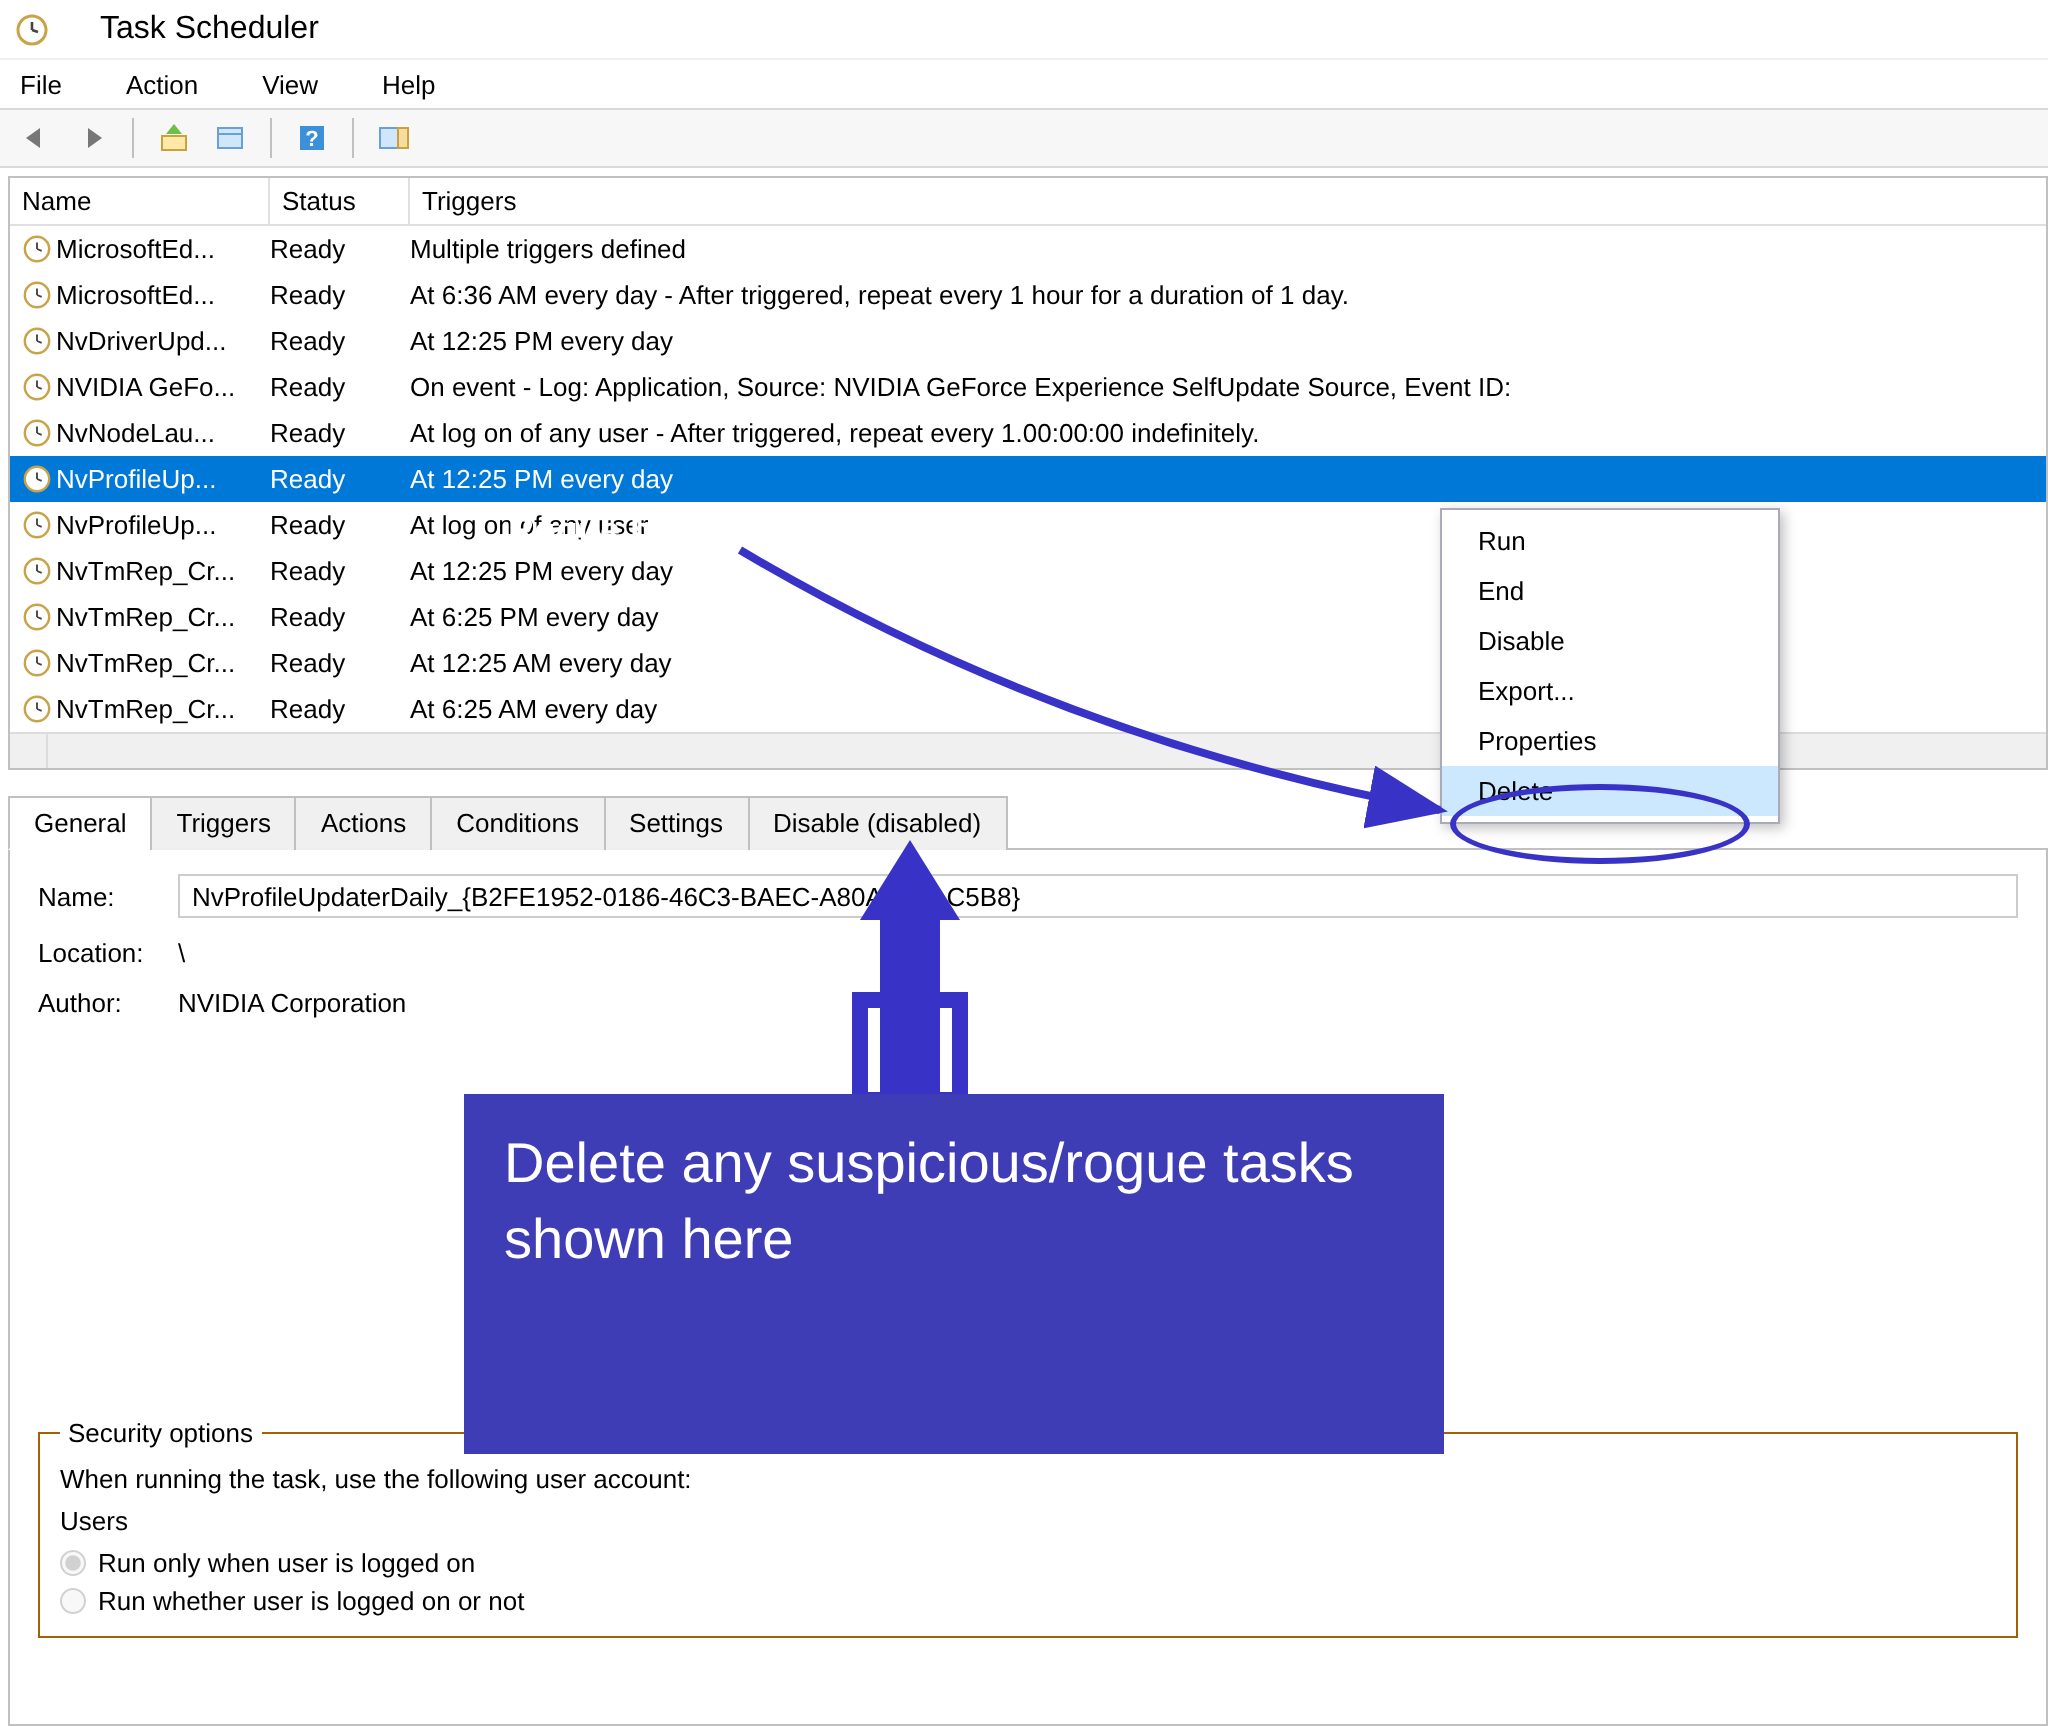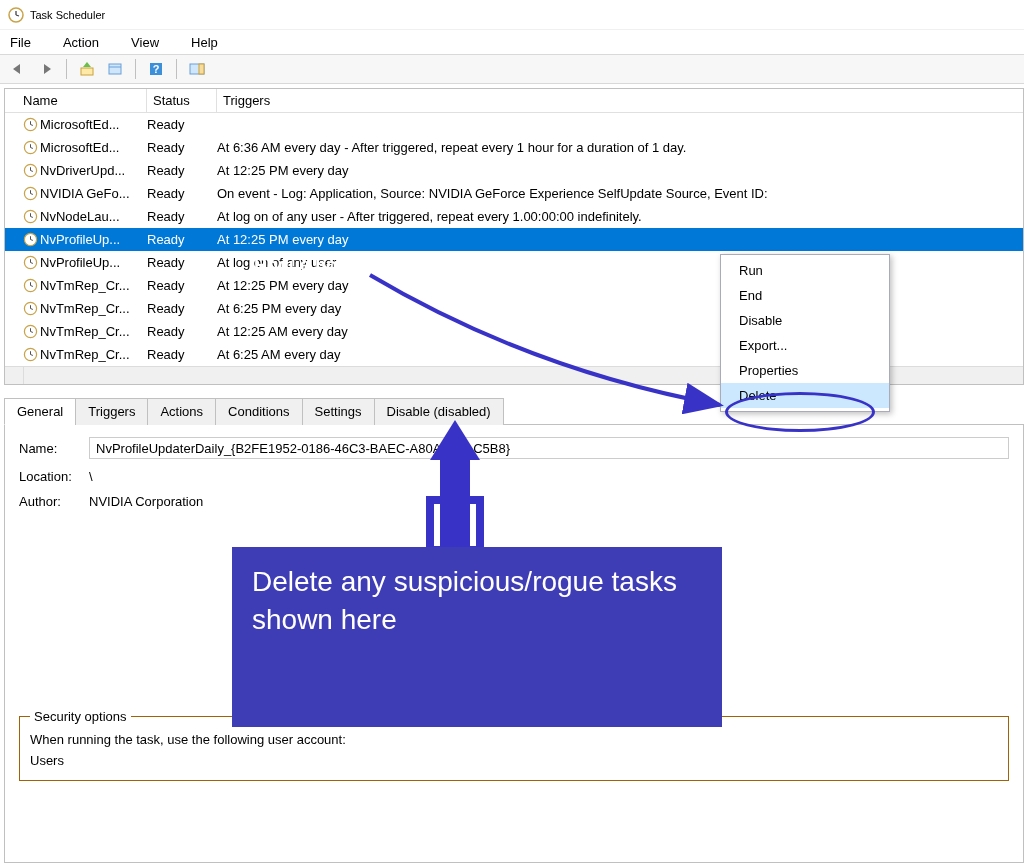--- a/index.html
+++ b/index.html
@@ -18,21 +18,21 @@
     height: 30px;
     display: flex;
     align-items: center;
     padding: 0 8px;
     gap: 6px;
     border-bottom: 1px solid #f0f0f0;
   }
   .titlebar .clock-icon {
     width: 16px; height: 16px;
   }
-  .titlebar-title { font-size: 11px; }
+  .titlebar-title { font-size: 16px; margin-left: 20px; }
   
   .menubar {
     height: 24px;
     display: flex;
     align-items: center;
     padding: 0 10px;
     gap: 32px;
     font-size: 13px;
   }
   .menubar span { cursor: default; }
@@ -113,21 +113,21 @@
   .tasklist-header, .task-row {
     display:flex;
     align-items:center;
     font-size:13px;
   }
   .tasklist-header {
     background:#fff;
     border-bottom:1px solid #e0e0e0;
     height:24px;
   }
-  .col-name { width:130px; padding-left:6px; display:flex; align-items:center; gap:2px;margin-left:12px;}
+  .col-name { width:130px; padding-left:6px; display:flex; align-items:center; gap:2px;}
   .col-status { width:70px; }
   .col-trigger { flex:1; padding-right:6px; white-space:nowrap; overflow:hidden; text-overflow:ellipsis;}
   .tasklist-header > div { border-right:1px solid #e0e0e0; height:100%; display:flex; align-items:center; padding-left:6px;}
   .tasklist-header .col-trigger{border-right:none;}
   .task-row {
     height:23px;
   }
   .task-row.selected {
     background:#0078d7;
     color:#fff;
@@ -337,20 +337,21 @@
           <div class="task-row">
             <div class="col-name">
               <svg class="clock-mini" viewBox="0 0 16 16">
                 <circle cx="8" cy="8" r="6.5" fill="#fff" stroke="#c9a34a" stroke-width="1.3"></circle>
                 <line x1="8" y1="8" x2="8" y2="4.5" stroke="#444" stroke-width="1"></line>
                 <line x1="8" y1="8" x2="10.5" y2="9" stroke="#444" stroke-width="1"></line>
               </svg>
               <span>MicrosoftEd...</span>
             </div>
             <div class="col-status">Ready</div>
+            <div class="col-trigger">Multiple triggers defined</div>
           </div>
           <div class="task-row">
             <div class="col-name">
               <svg class="clock-mini" viewBox="0 0 16 16">
                 <circle cx="8" cy="8" r="6.5" fill="#fff" stroke="#c9a34a" stroke-width="1.3"></circle>
                 <line x1="8" y1="8" x2="8" y2="4.5" stroke="#444" stroke-width="1"></line>
                 <line x1="8" y1="8" x2="10.5" y2="9" stroke="#444" stroke-width="1"></line>
               </svg>
               <span>MicrosoftEd...</span>
             </div>
@@ -489,20 +490,28 @@
       </div>
       <div class="row">
         <label>Author:</label>
         <span class="plain">NVIDIA Corporation</span>
       </div>
 
       <fieldset>
         <legend>Security options</legend>
         <div style="margin-bottom:6px">When running the task, use the following user account:</div>
         <div style="margin-bottom:6px">Users</div>
+        <div class="radio-row">
+          <input type="radio" checked="" disabled="" style="">
+          <span>Run only when user is logged on</span>
+        </div>
+        <div class="radio-row">
+          <input type="radio" disabled="" style="">
+          <span>Run whether user is logged on or not</span>
+        </div>
       </fieldset>
     </div>
 
     <div class="context-menu">
       <div class="context-item">Run</div>
       <div class="context-item">End</div>
       <div class="context-item">Disable</div>
       <div class="context-item">Export...</div>
       <div class="context-item">Properties</div>
       <div class="context-item highlight">Delete</div>

